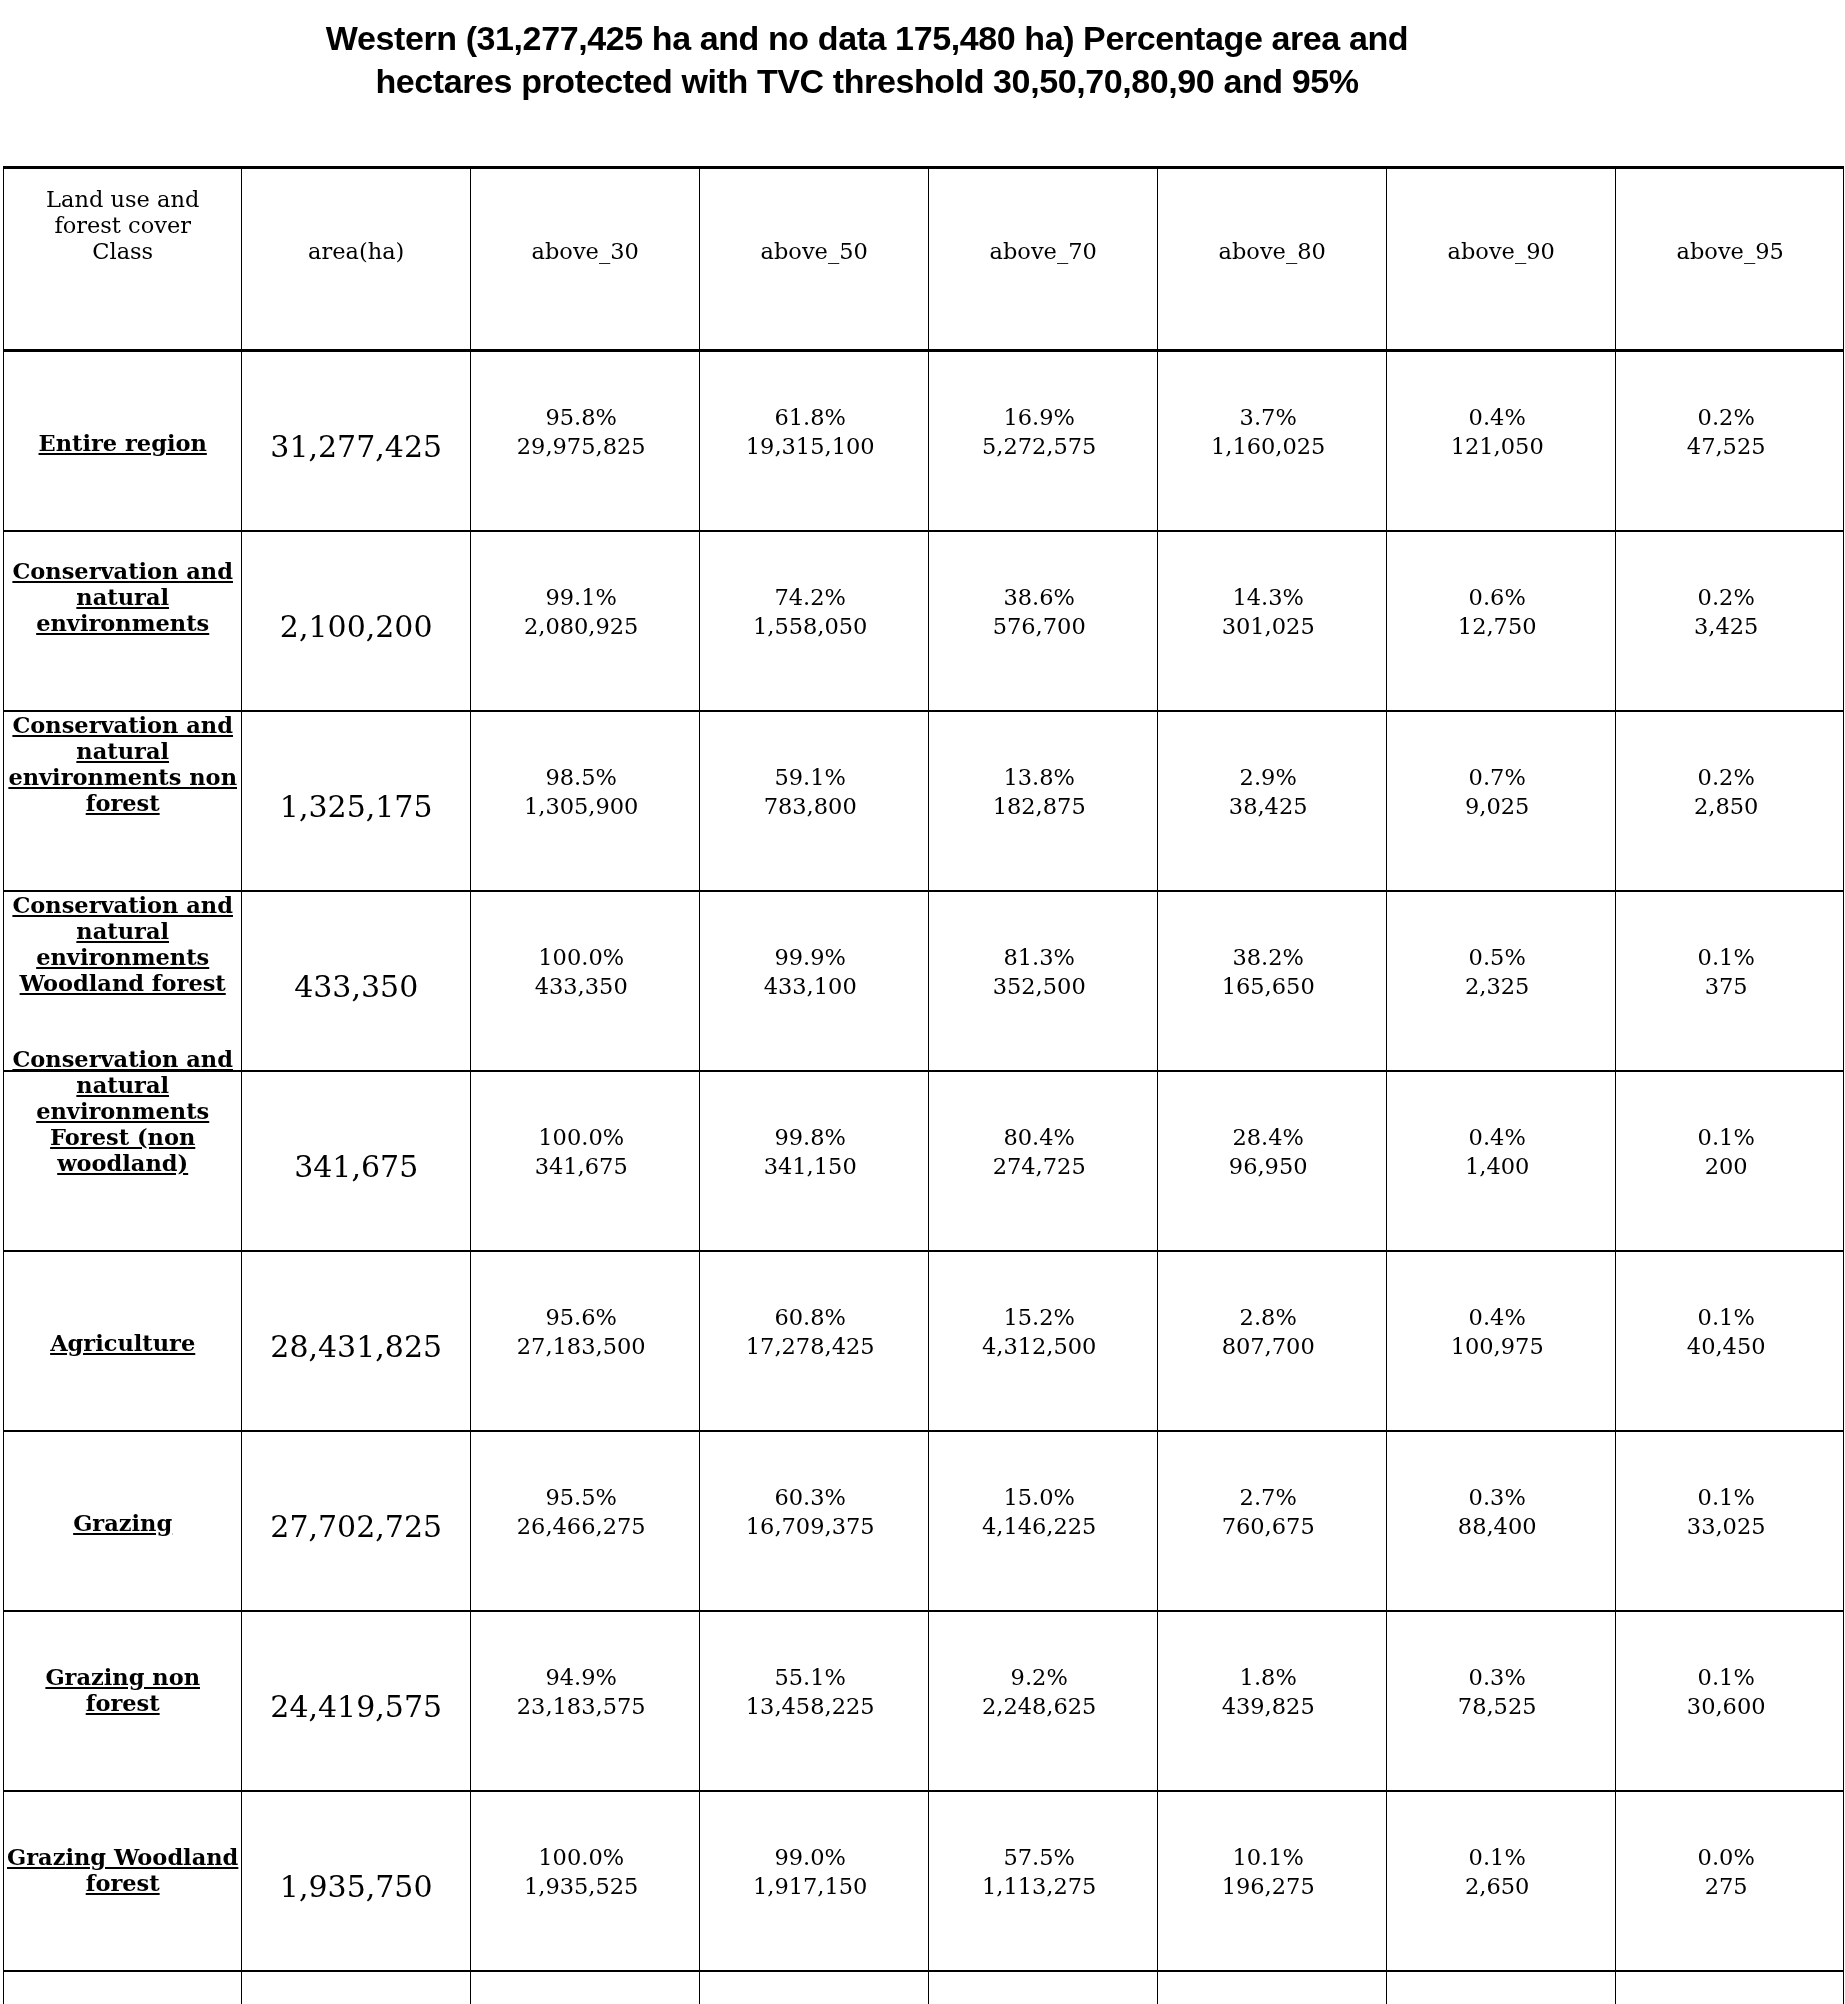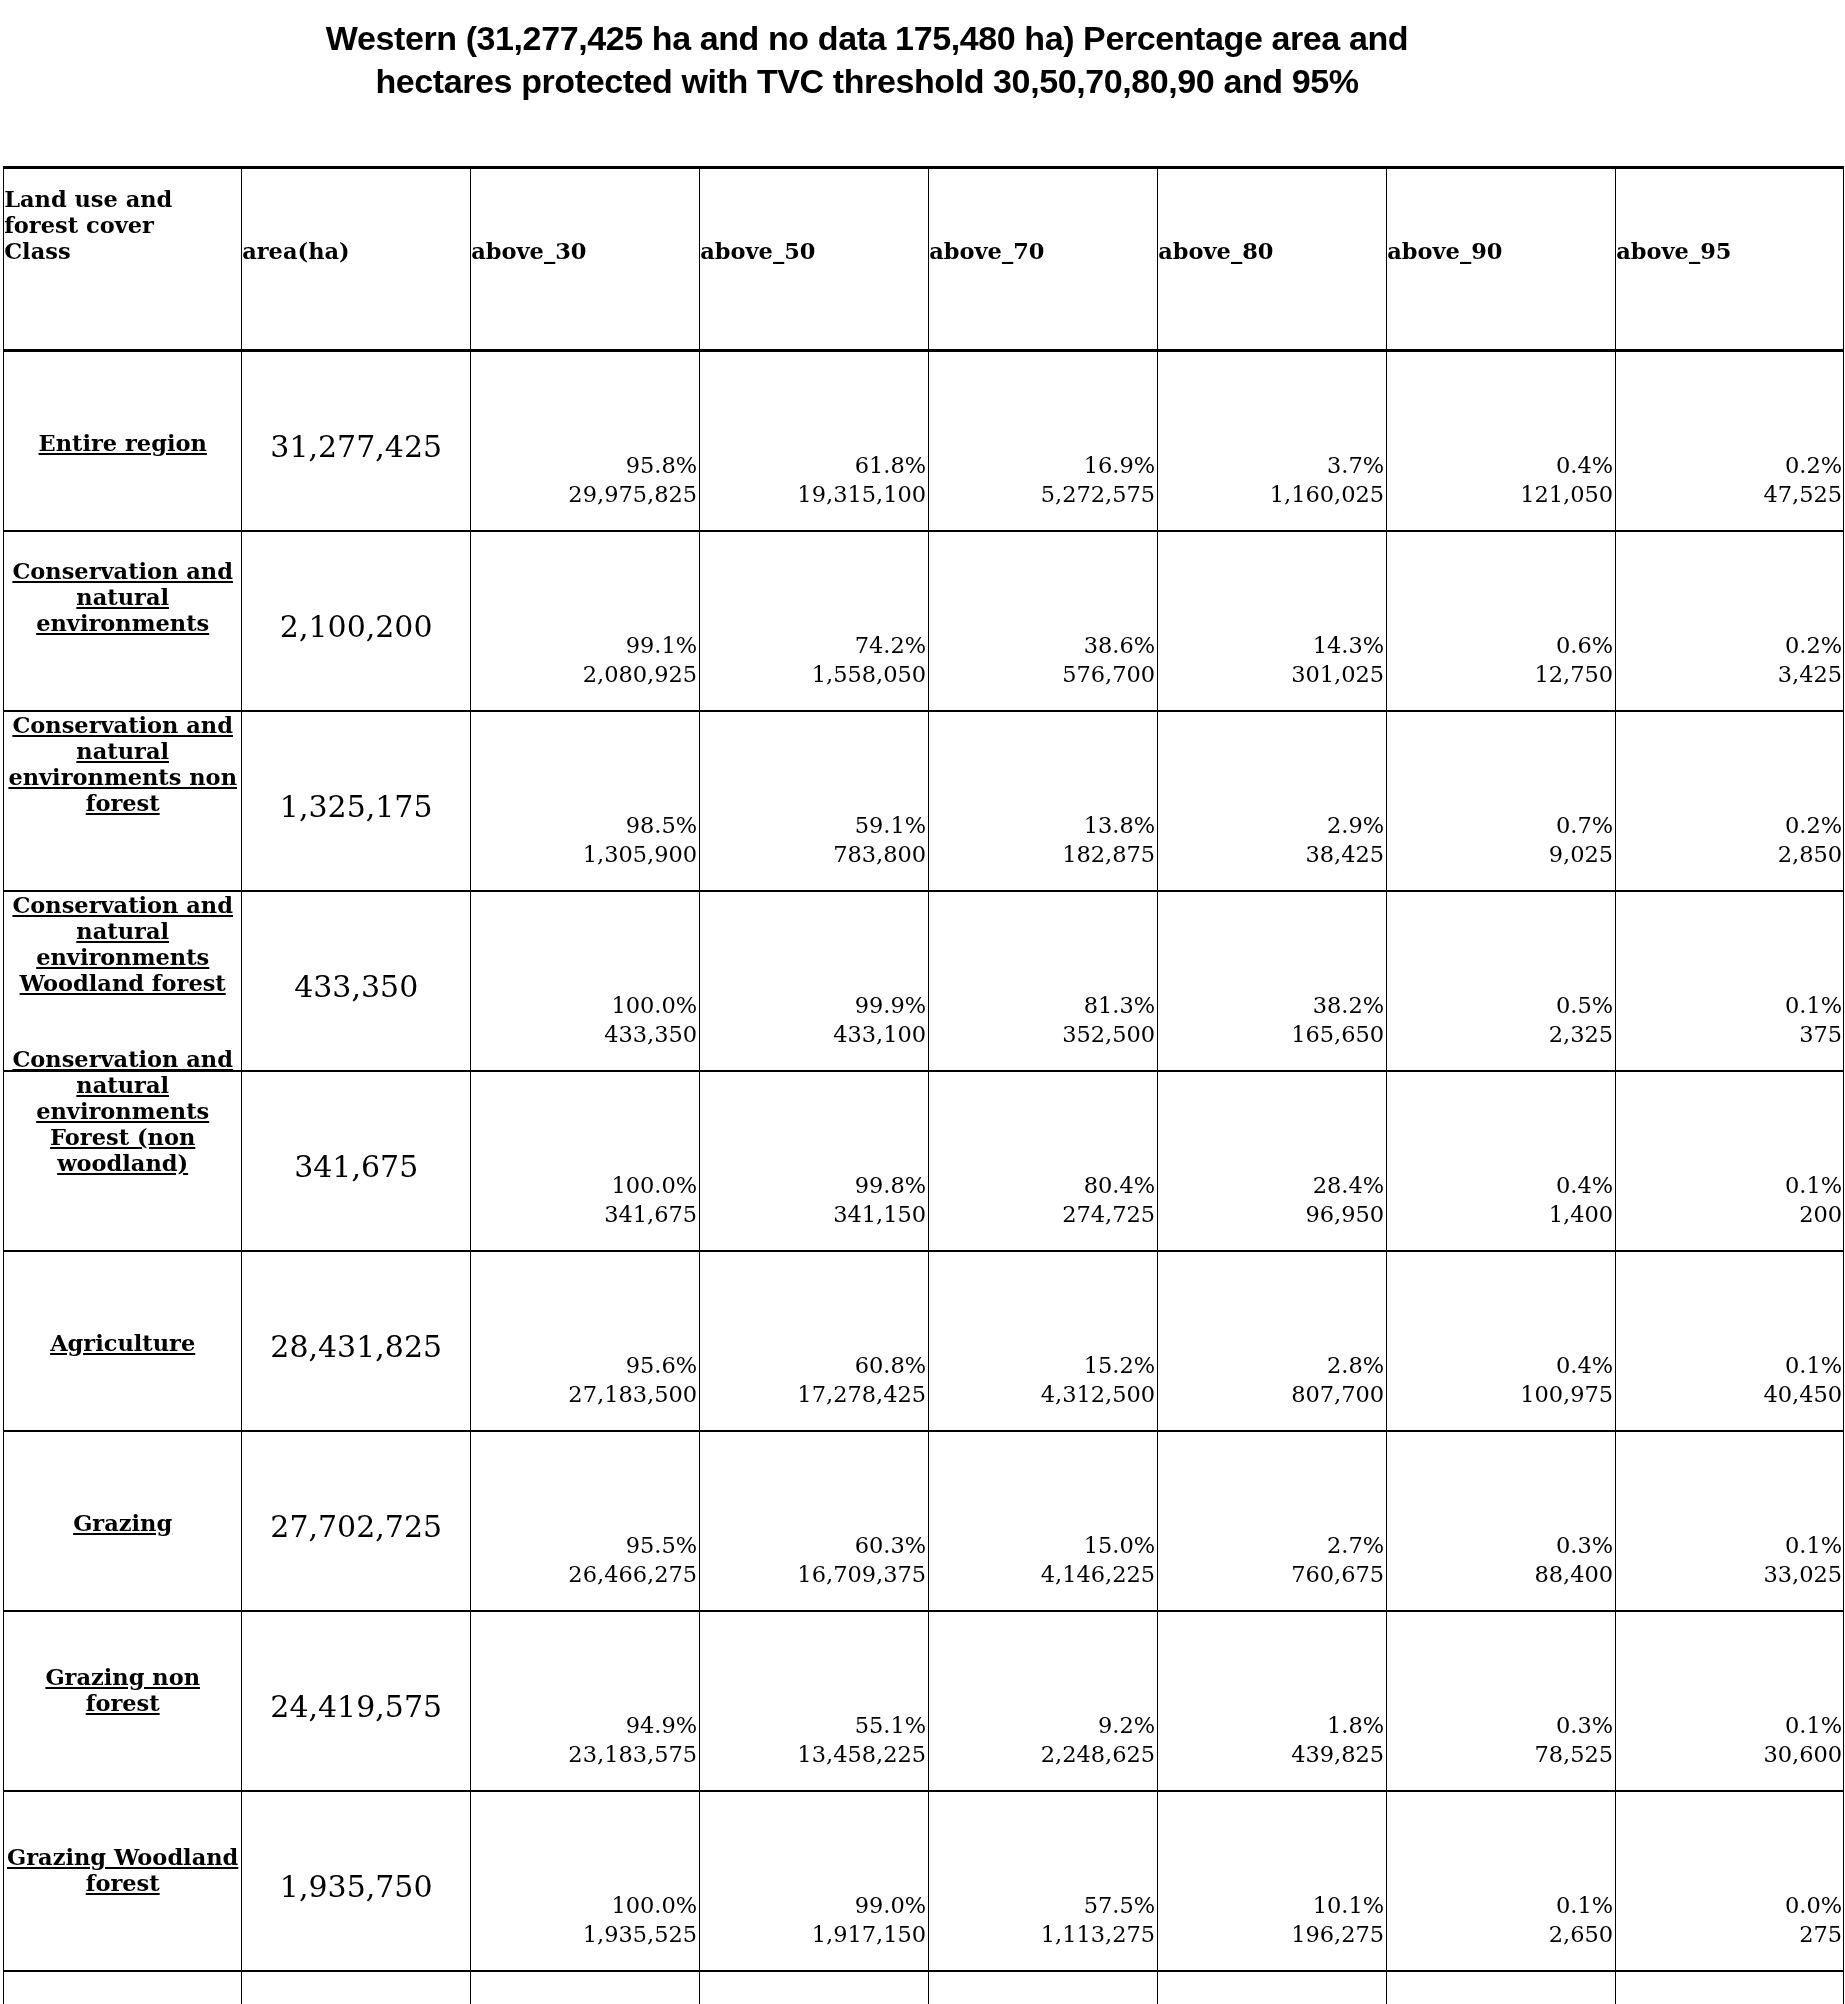--- a/index.html
+++ b/index.html
@@ -12,28 +12,28 @@
 
   
   .tbl{position:absolute;left:3.2px;top:166px;width:1839px;
        border-left:1.2px solid #000;border-right:1.2px solid #000;
        border-top:3.2px solid #000;border-bottom:4px solid #000;}
   .trow{position:relative;display:grid;grid-template-columns:237px repeat(7,229px);height:178px;border-top:2.4px solid #000;}
   .trow.hdr{height:180px;border-top:none;}
   .trow.first{border-top:3.2px solid #000;}
   .cell{position:relative;border-left:1.2px solid #000;}
   .cell.c0{border-left:none;}
-  .hlabel{position:absolute;left:0;right:0;bottom:85px;text-align:left;
-          font-weight:bold;font-size:22.5px;line-height:26px;}
+  .hlabel{position:absolute;left:0;right:0;bottom:85px;text-align:center;
+          font-weight:normal;font-size:22.5px;line-height:26px;}
   .rlabel{position:absolute;left:0;right:0;bottom:74px;text-align:center;
           font-weight:bold;font-size:22.5px;line-height:26px;text-decoration:underline;}
   .area{position:absolute;left:0;right:0;top:80px;text-align:center;
         font-size:30px;line-height:29px;}
-  .pair{position:absolute;left:0;right:2px;top:51px;text-align:right;
-        font-size:22.5px;line-height:29px;margin-top:48px;}
+  .pair{position:absolute;left:0;right:8px;top:51px;text-align:center;
+        font-size:22.5px;line-height:29px;}
 </style>
 </head>
 <body>
 
 <div class="title">
   <div>Western (31,277,425 ha and no data 175,480 ha) Percentage area and</div>
   <div>hectares protected with TVC threshold 30,50,70,80,90 and 95%</div>
 </div>
 
 <div class="tbl">

